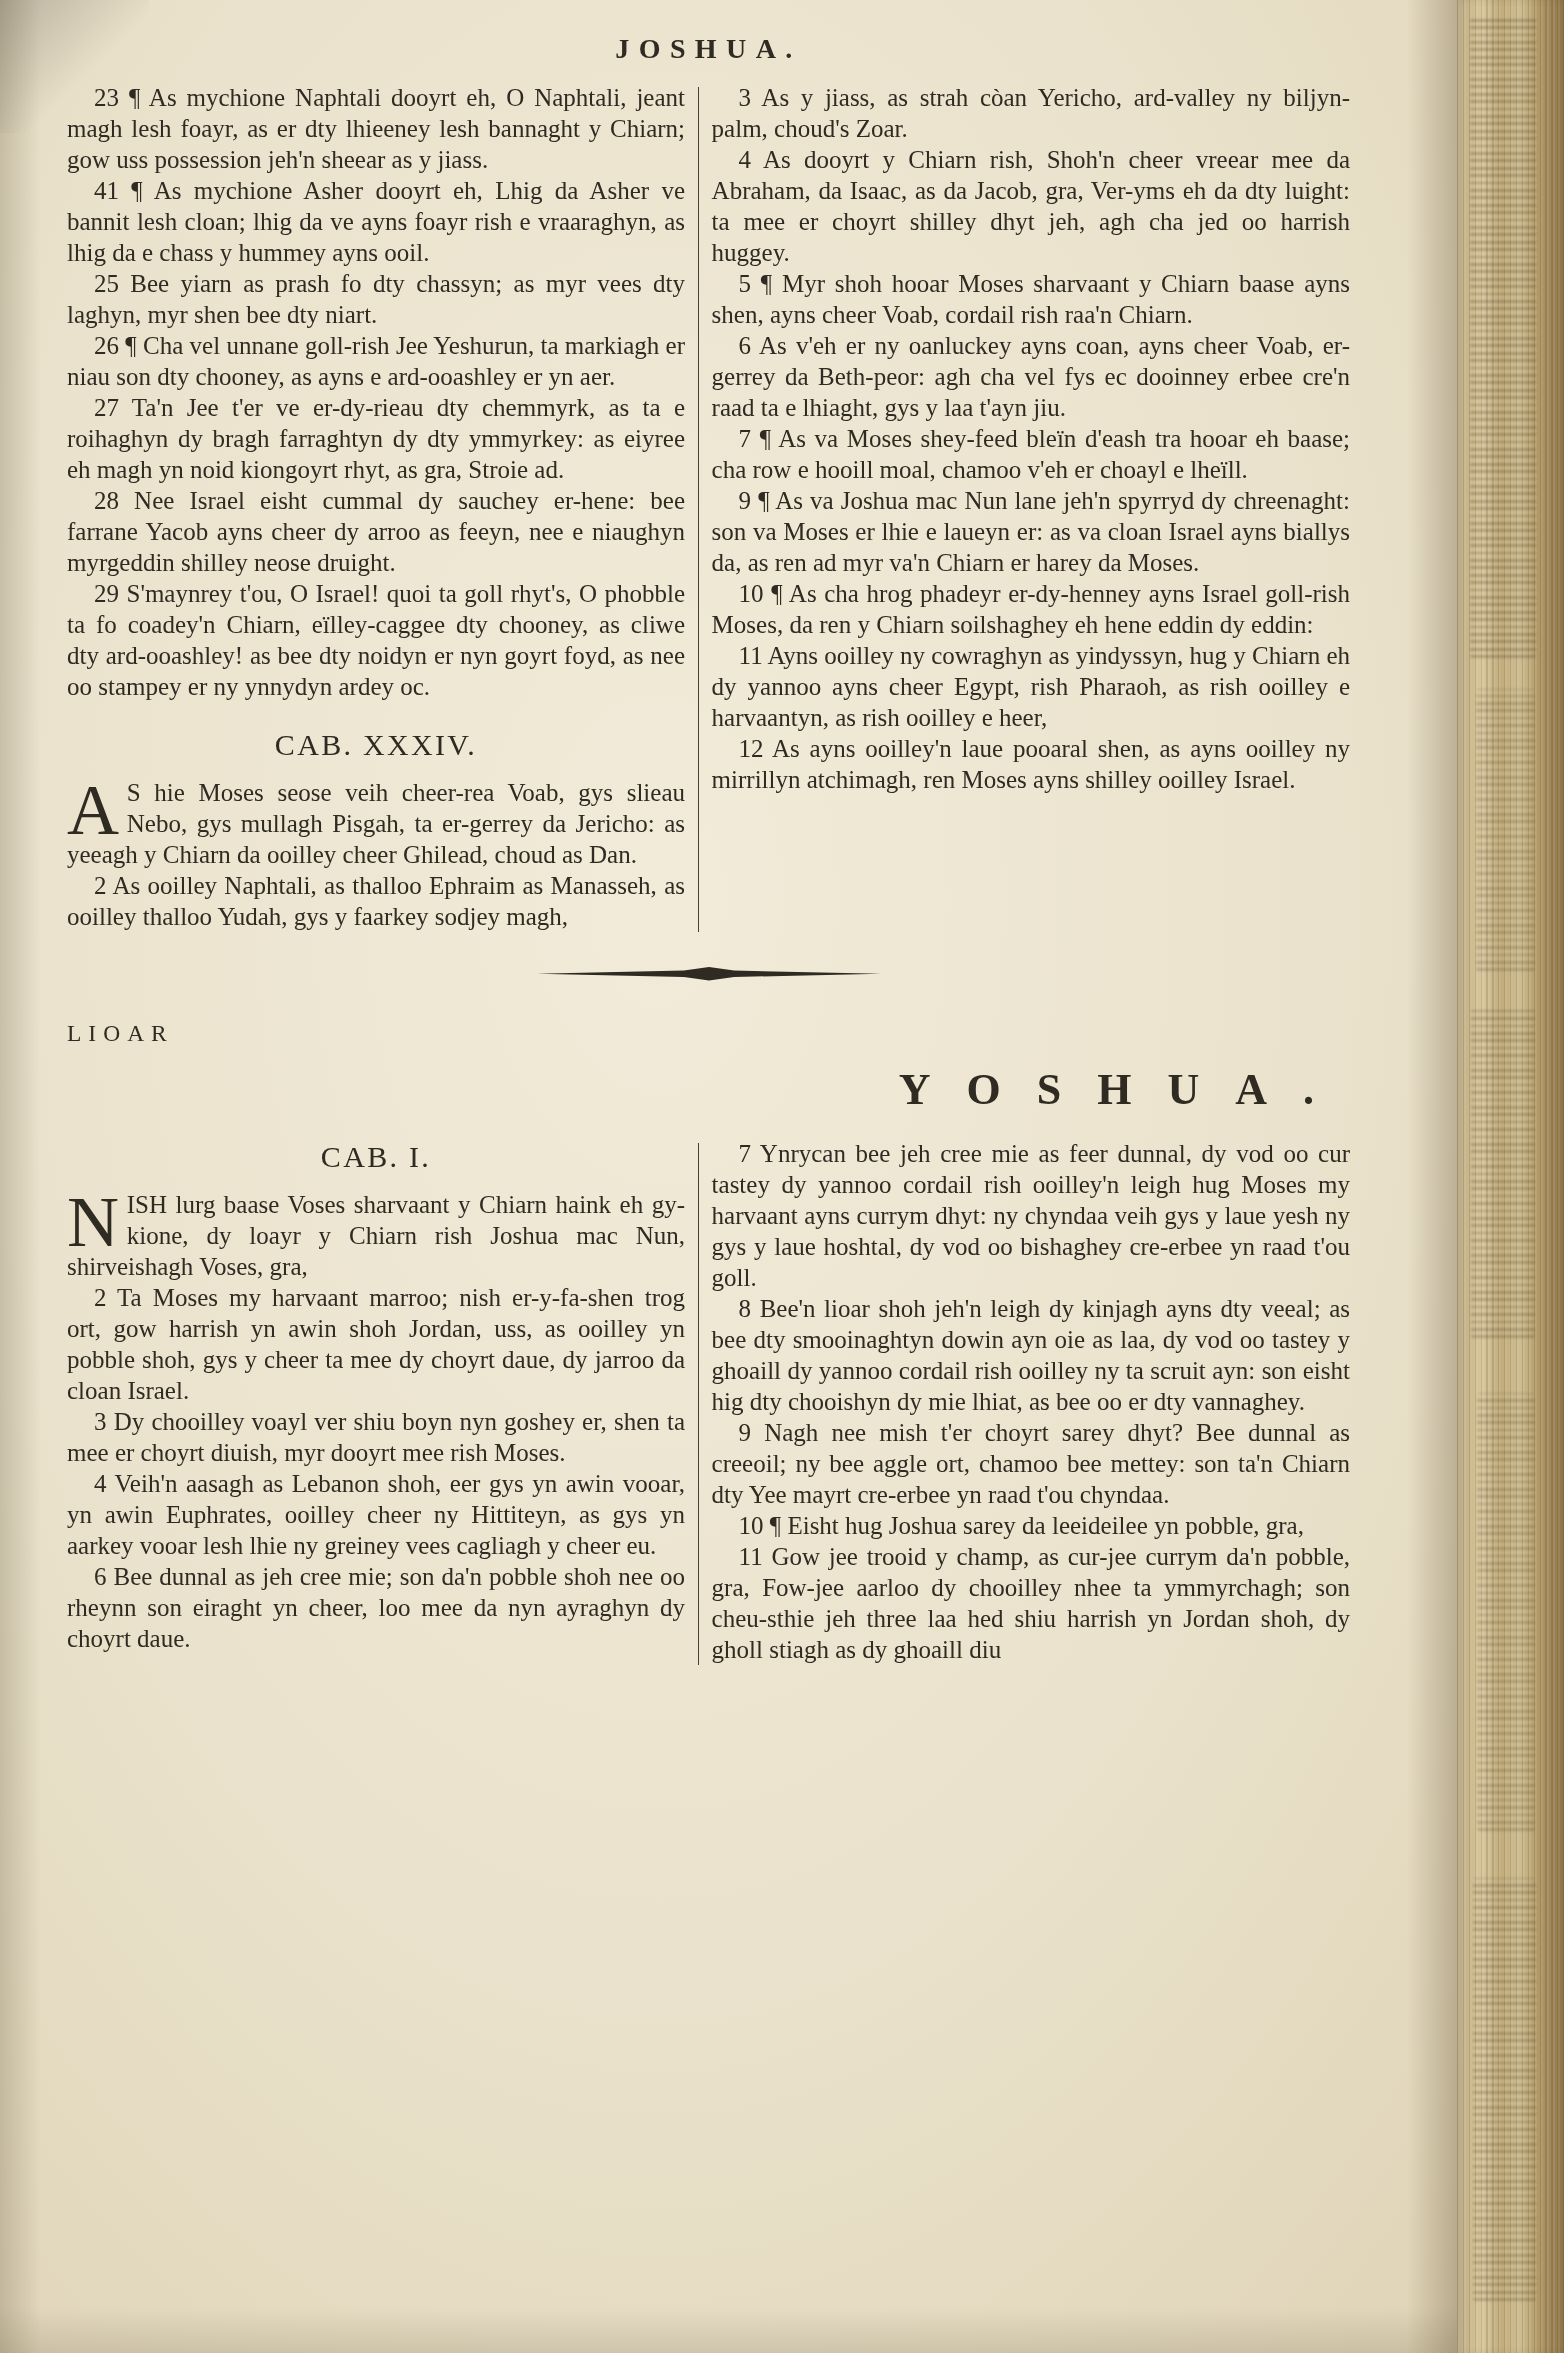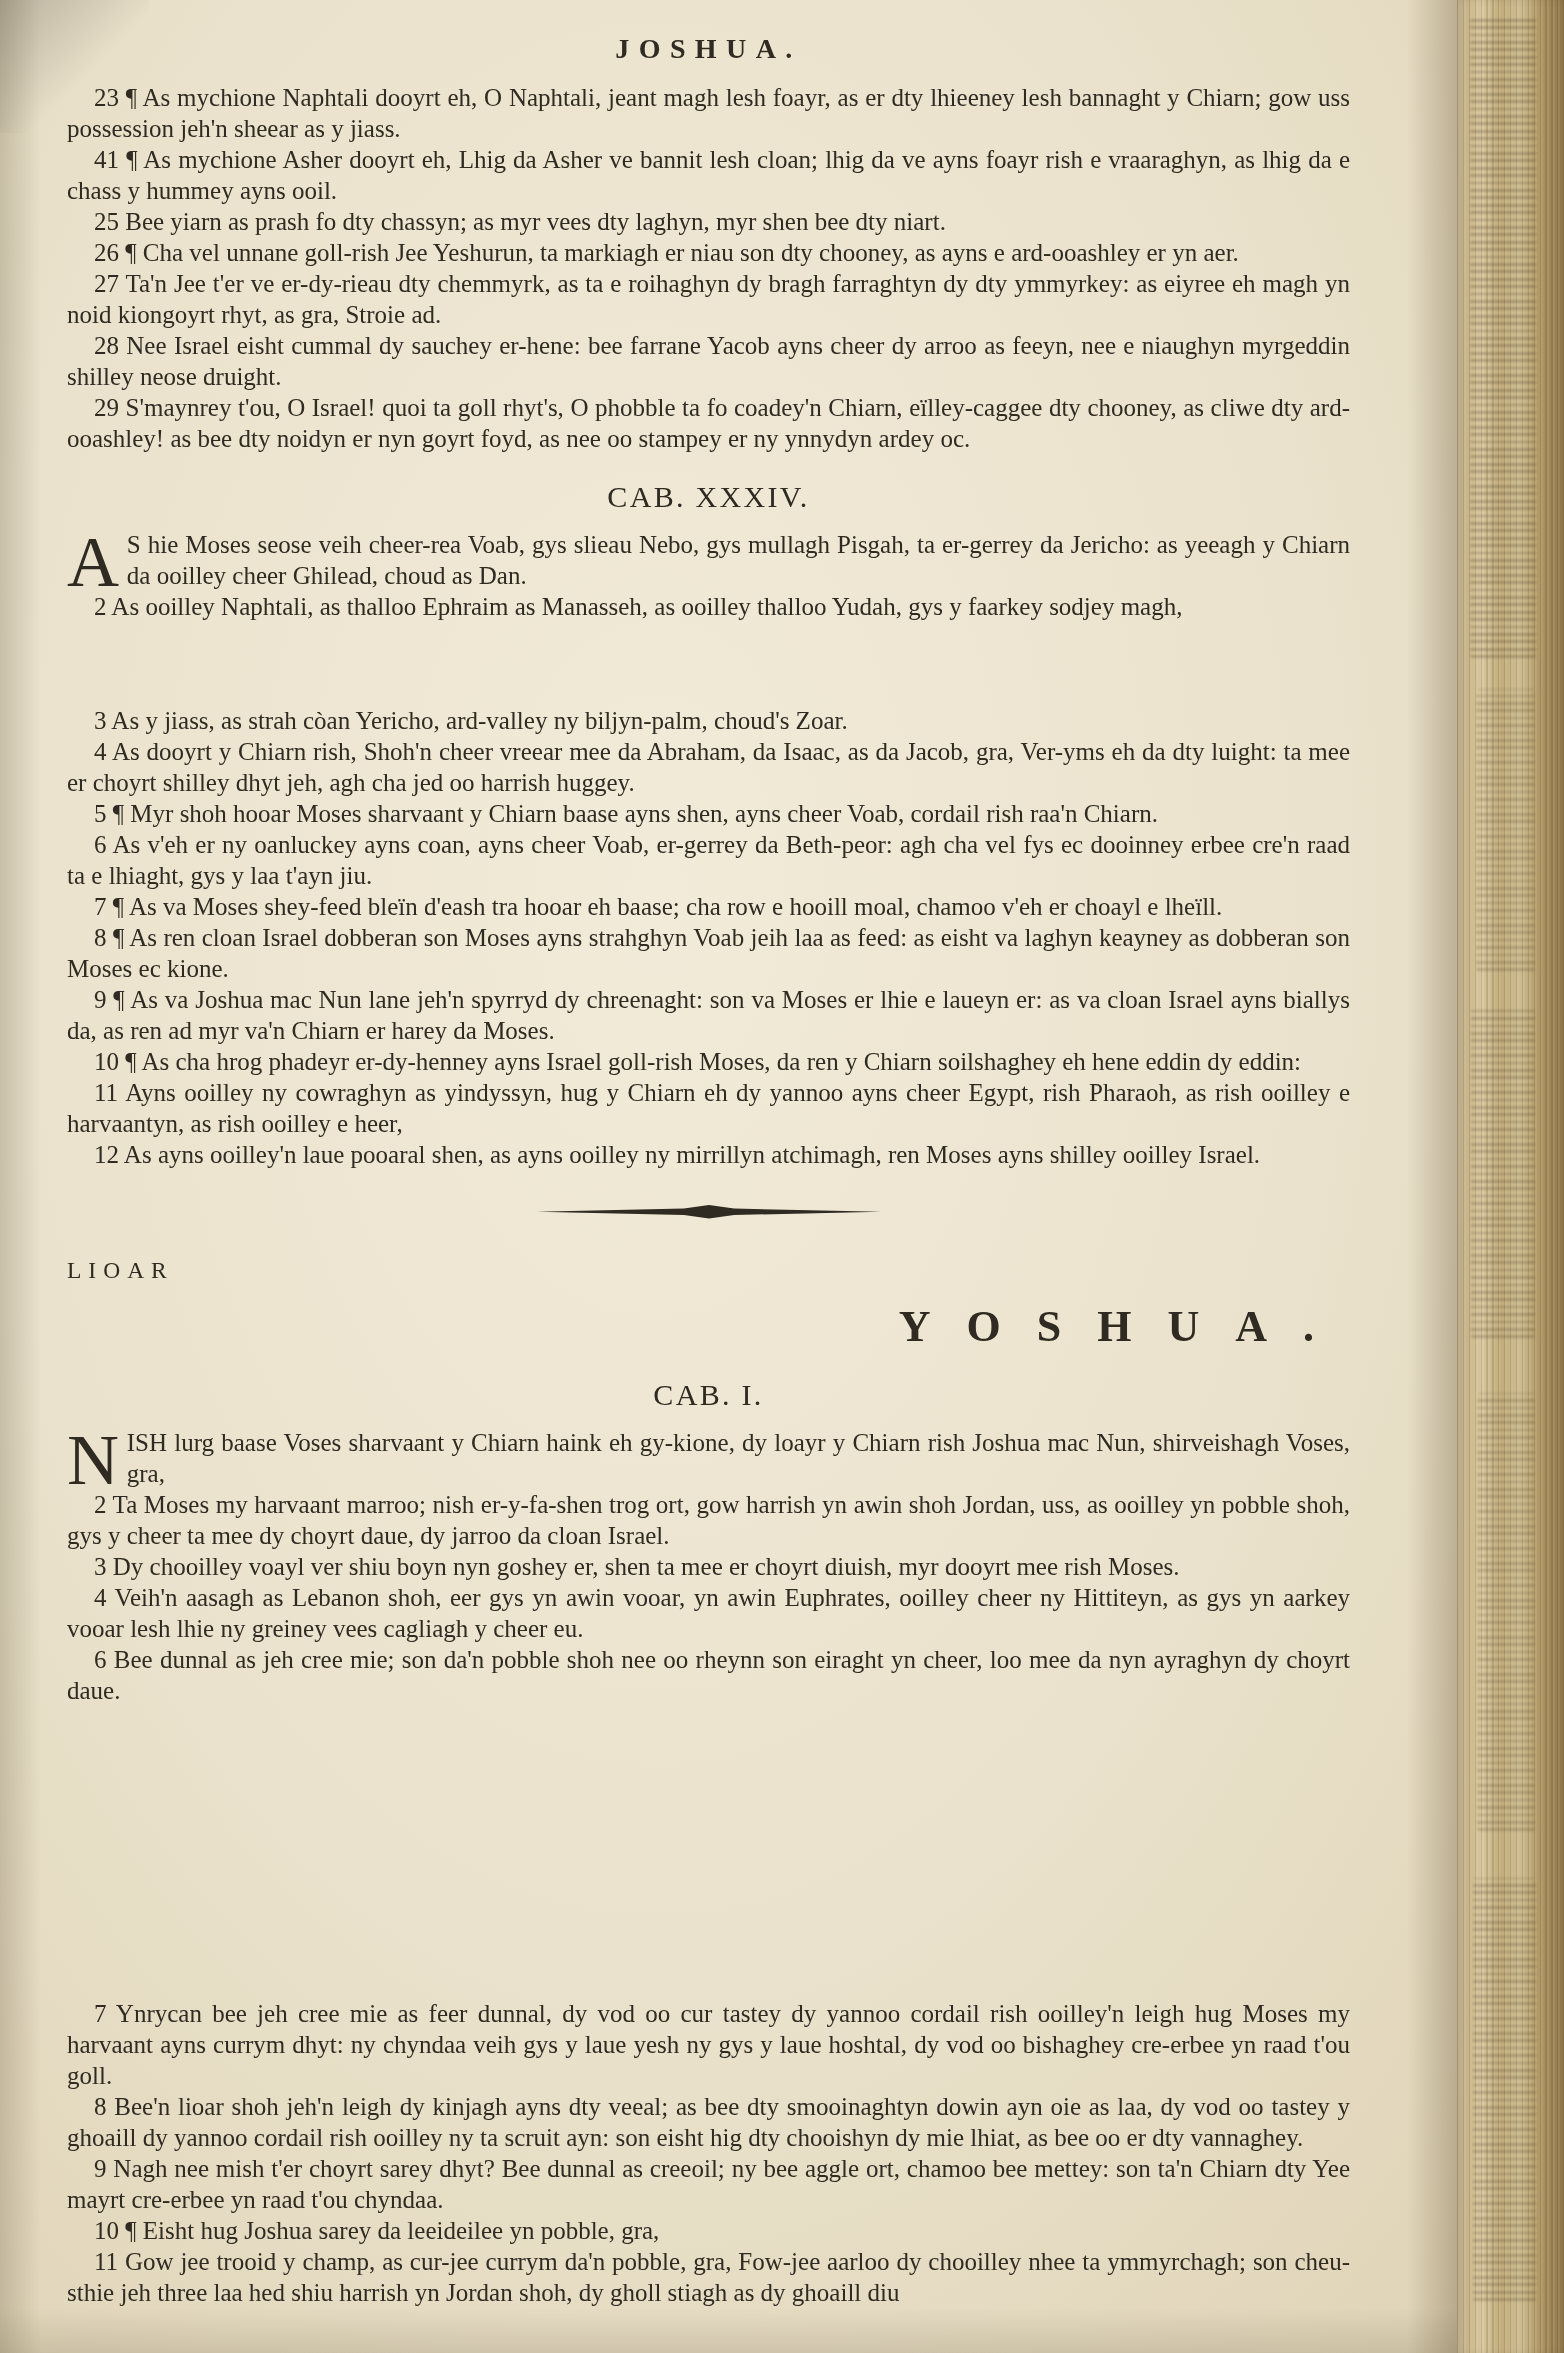--- a/index.html
+++ b/index.html
@@ -56,21 +56,21 @@
       rgba(48,36,16,.42) 0 2.7px, rgba(0,0,0,0) 2.7px 7.4px);
     filter:blur(1.3px);
     border-radius:3.1px;
   }
   
   .content{position:absolute;left:67px;top:27px;width:1283px;}
   .running-head{
     text-align:center;font-size:28px;font-weight:bold;
     letter-spacing:9.4px;line-height:44px;
   }
-  .two-col{display:flex;align-items:stretch;flex-direction:column;}
+  .two-col{display:flex;align-items:stretch;}
   .col{font-size:25px;line-height:31px;text-align:justify;}
   .col-a{flex:0 0 618px;}
   .colrule{width:1.6px;background:#474135;margin:4.7px 12.5px 0 12.5px;}
   .col-b{flex:1;}
   .sec-top{margin-top:11px;}
   .sec-bottom{margin-top:23.5px;justify-content:flex-end;}
   .verse{margin:0;text-indent:27px;}
   .verse.dropcap-para{text-indent:0;}
   .dropcap{
     float:left;font-size:72px;line-height:55px;
@@ -116,21 +116,20 @@
           <p class="verse dropcap-para"><span class="dropcap">A</span><span>S hie Moses seose veih cheer-rea Voab, gys slieau Nebo, gys mullagh Pisgah, ta er-gerrey da Jericho: as yeeagh y Chiarn da ooilley cheer Ghilead, choud as Dan.</span></p>
           <p class="verse">2 As ooilley Naphtali, as thalloo Ephraim as Manasseh, as ooilley thalloo Yudah, gys y faarkey sodjey magh,</p>
         </div>
       <div class="colrule"></div>
       <div class="col col-b">
           <p class="verse">3 As y jiass, as strah còan Yericho, ard-valley ny biljyn-palm, choud's Zoar.</p>
           <p class="verse">4 As dooyrt y Chiarn rish, Shoh'n cheer vreear mee da Abraham, da Isaac, as da Jacob, gra, Ver-yms eh da dty luight: ta mee er choyrt shilley dhyt jeh, agh cha jed oo harrish huggey.</p>
           <p class="verse">5 ¶ Myr shoh hooar Moses sharvaant y Chiarn baase ayns shen, ayns cheer Voab, cordail rish raa'n Chiarn.</p>
           <p class="verse">6 As v'eh er ny oanluckey ayns coan, ayns cheer Voab, er-gerrey da Beth-peor: agh cha vel fys ec dooinney erbee cre'n raad ta e lhiaght, gys y laa t'ayn jiu.</p>
           <p class="verse">7 ¶ As va Moses shey-feed bleïn d'eash tra hooar eh baase; cha row e hooill moal, chamoo v'eh er choayl e lheïll.</p>
-          <p class="verse">8 ¶ As ren cloan Israel dobberan son Moses ayns strahghyn Voab jeih laa as feed: as eisht va laghyn keayney as dobberan son Moses ec kione.</p>
           <p class="verse">9 ¶ As va Joshua mac Nun lane jeh'n spyrryd dy chreenaght: son va Moses er lhie e laueyn er: as va cloan Israel ayns biallys da, as ren ad myr va'n Chiarn er harey da Moses.</p>
           <p class="verse">10 ¶ As cha hrog phadeyr er-dy-henney ayns Israel goll-rish Moses, da ren y Chiarn soilshaghey eh hene eddin dy eddin:</p>
           <p class="verse">11 Ayns ooilley ny cowraghyn as yindyssyn, hug y Chiarn eh dy yannoo ayns cheer Egypt, rish Pharaoh, as rish ooilley e harvaantyn, as rish ooilley e heer,</p>
           <p class="verse">12 As ayns ooilley'n laue pooaral shen, as ayns ooilley ny mirrillyn atchimagh, ren Moses ayns shilley ooilley Israel.</p>
         </div>
     </div>
 
     <div class="ornament-wrap">
       <svg class="ornament" width="344" height="15.6" viewBox="0 0 480 20" aria-hidden="true">
         <polygon points="0,10 205,5.5 240,0.5 275,5.5 480,10 275,14.5 240,19.5 205,14.5" fill="#2f2a22"></polygon>

